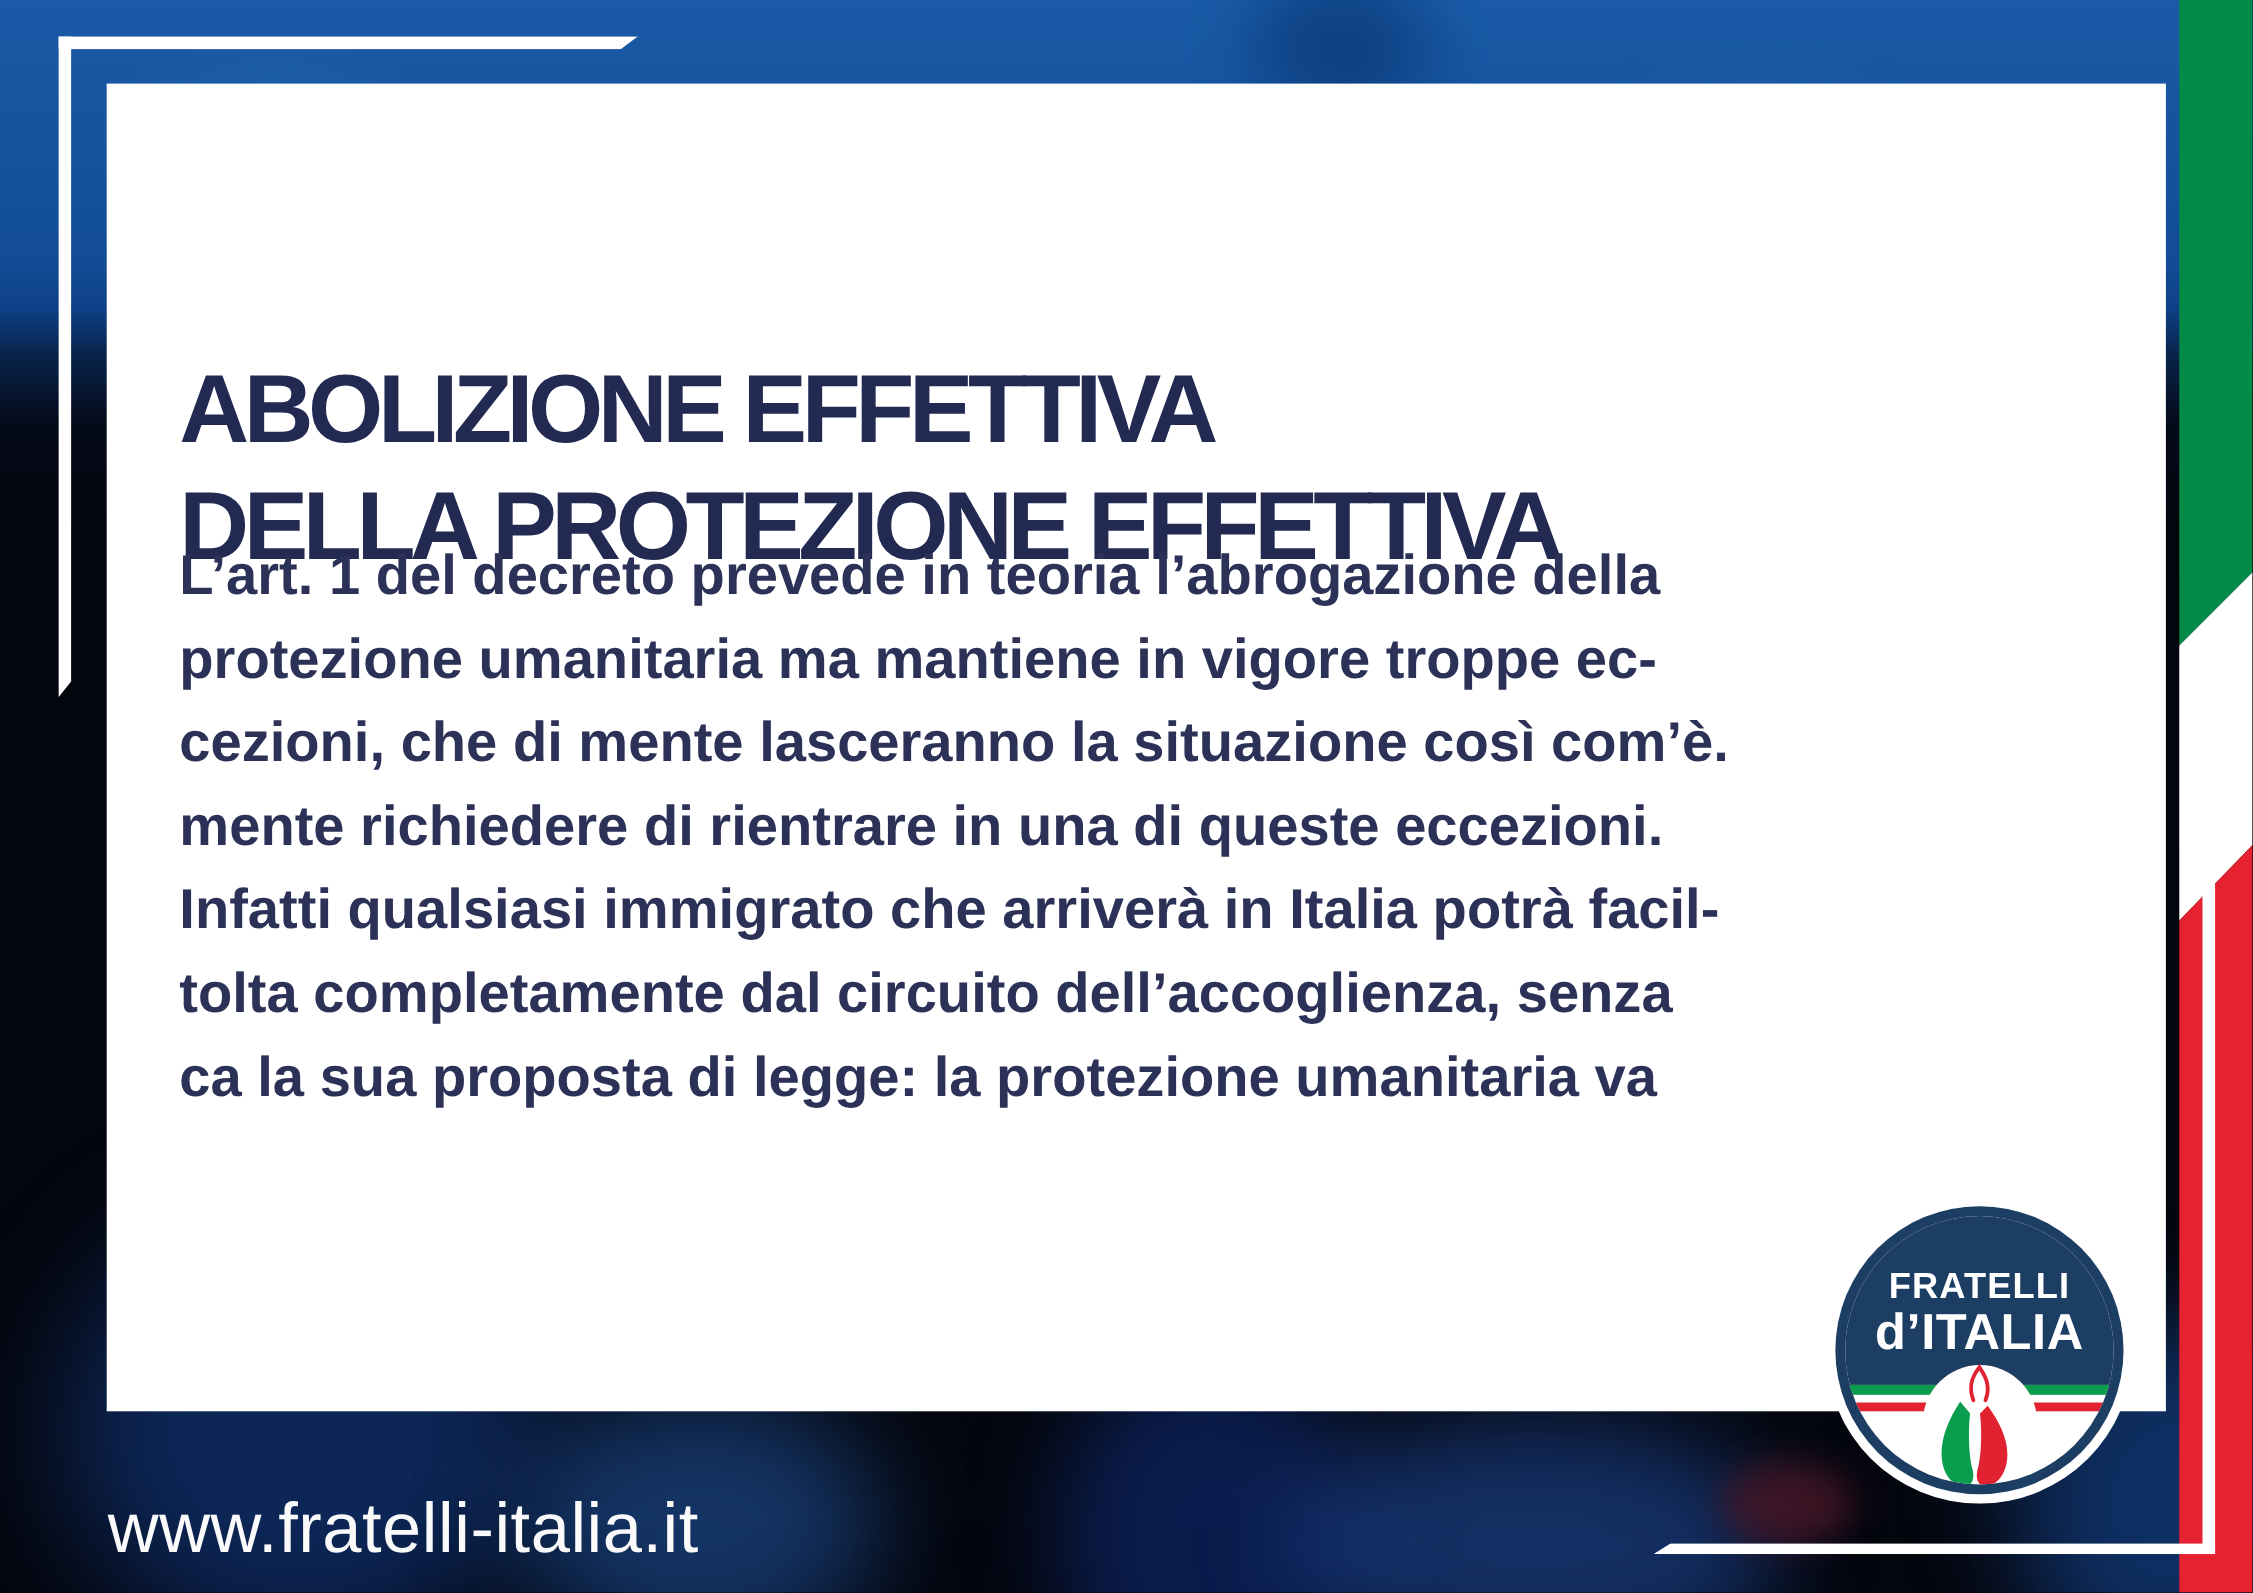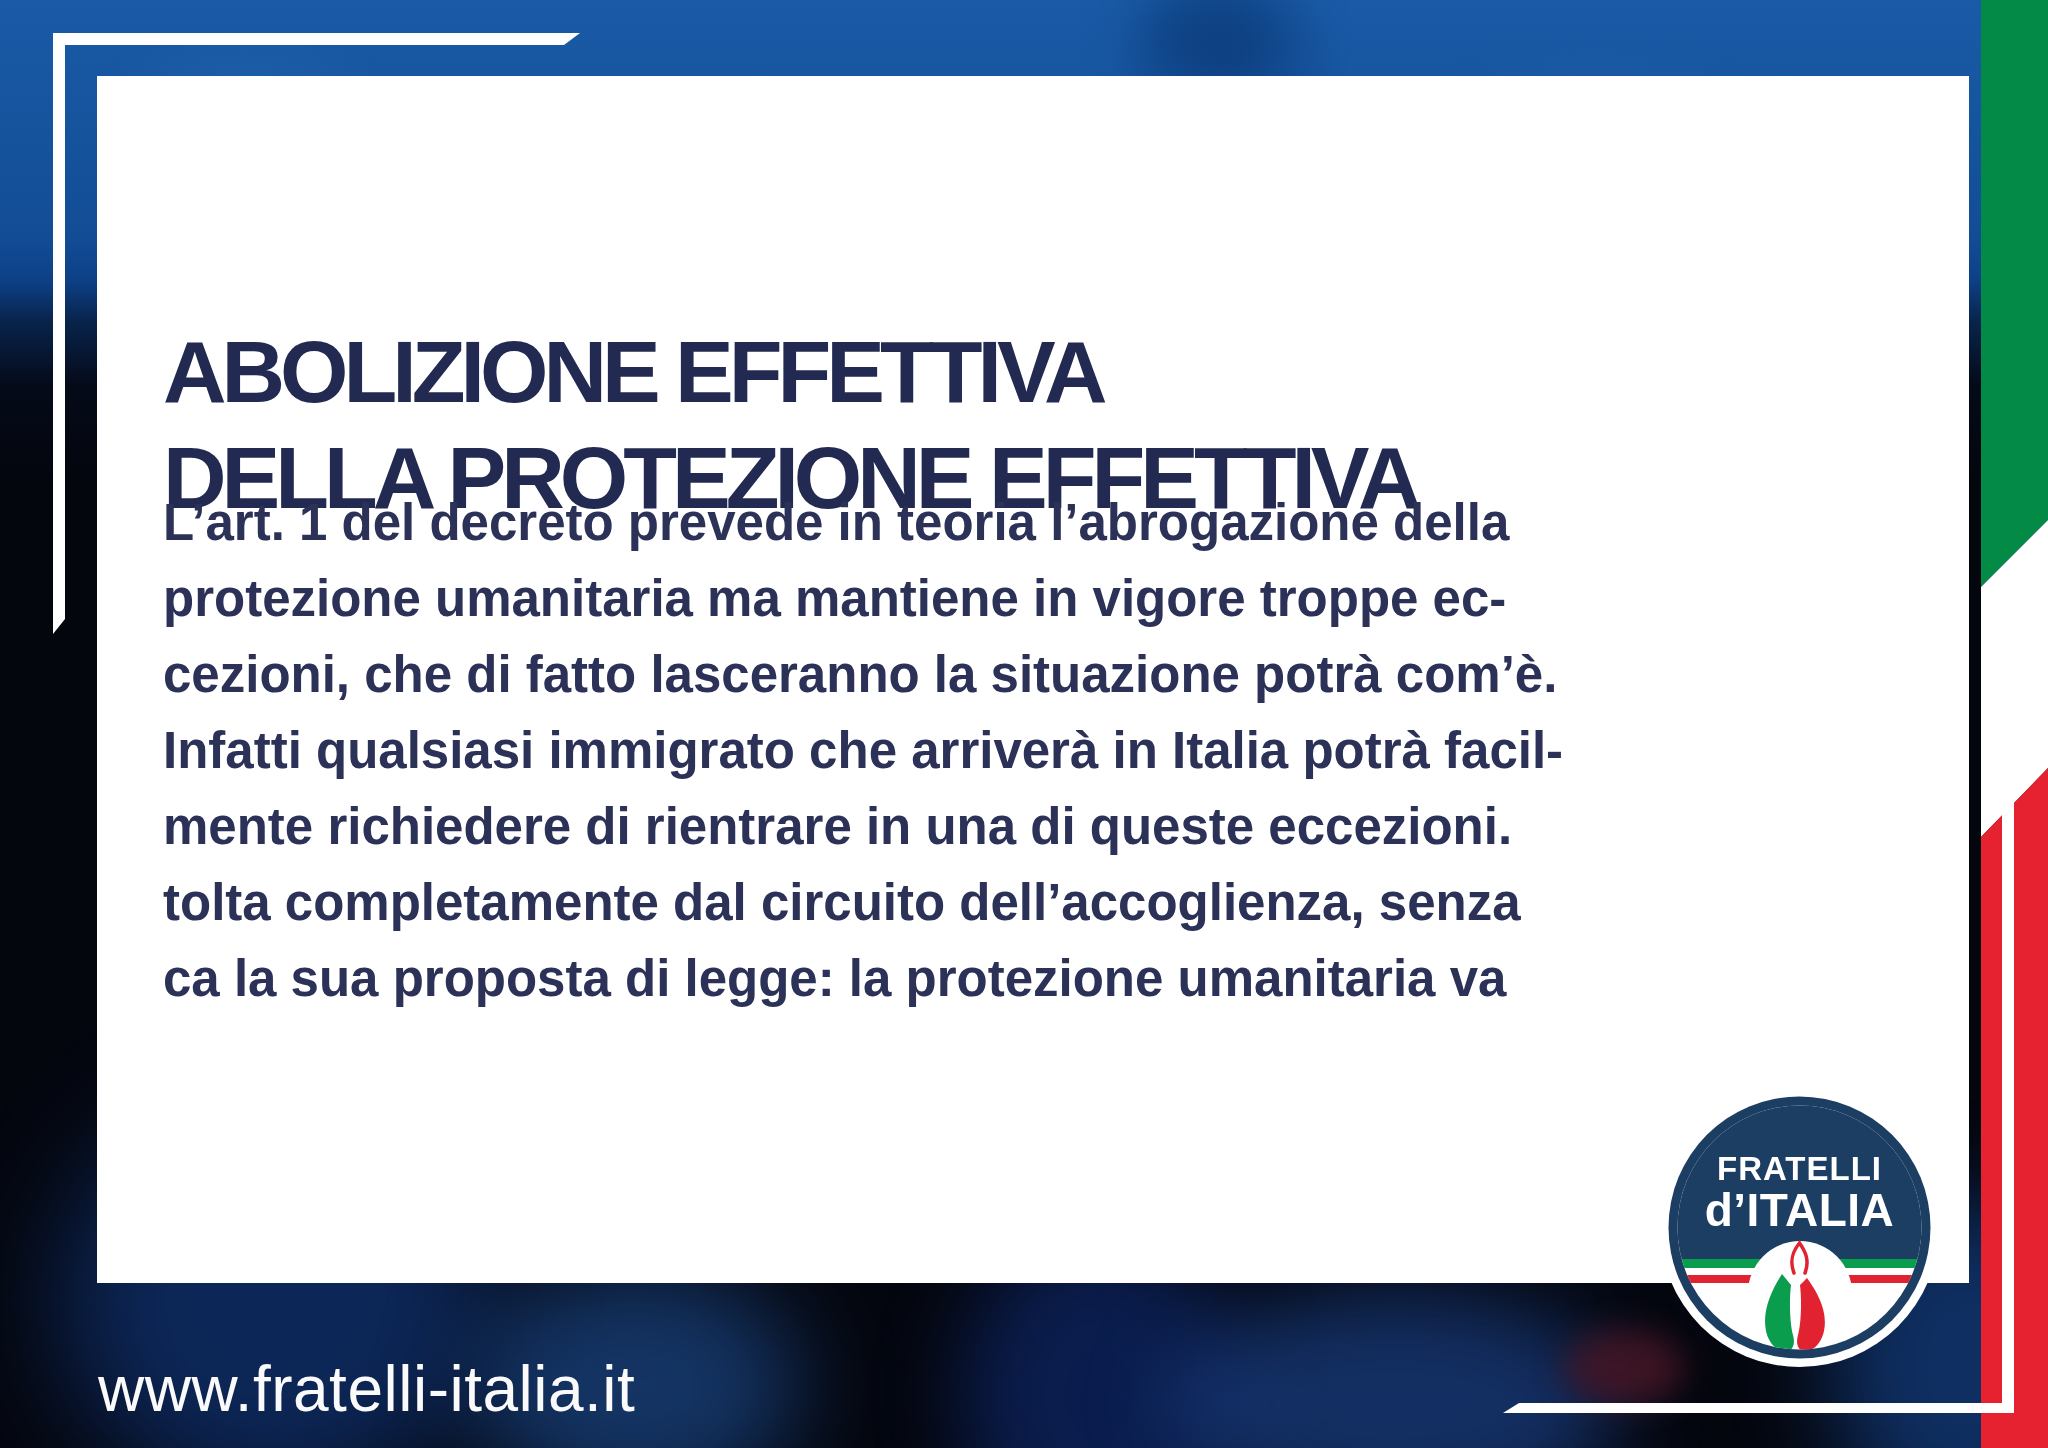--- a/index.html
+++ b/index.html
@@ -102,23 +102,23 @@
   <div class="frame f-br-h"></div>
 
   <div class="card">
     <div class="title">
       <div>ABOLIZIONE EFFETTIVA</div>
       <div>DELLA PROTEZIONE EFFETTIVA</div>
     </div>
     <div class="bodytext">
       <div>L’art. 1 del decreto prevede in teoria l’abrogazione della</div>
       <div>protezione umanitaria ma mantiene in vigore troppe ec-</div>
-      <div>cezioni, che di fatto lasceranno la situazione potrà com’è.</div>
+      <div>cezioni, che di mente lasceranno la situazione così com’è.</div>
+      <div>mente richiedere di rientrare in una di queste eccezioni.</div>
       <div>Infatti qualsiasi immigrato che arriverà in Italia potrà facil-</div>
-      <div>mente richiedere di rientrare in una di queste eccezioni.</div>
       <div>tolta completamente dal circuito dell’accoglienza, senza</div>
       <div>ca la sua proposta di legge: la protezione umanitaria va</div>
     </div>
   </div>
 
   <div class="website">www.fratelli-italia.it</div>
 
   <svg class="logo" viewBox="0 0 279 279" xmlns="http://www.w3.org/2000/svg">
     <defs>
       <clipPath id="logoClip">

